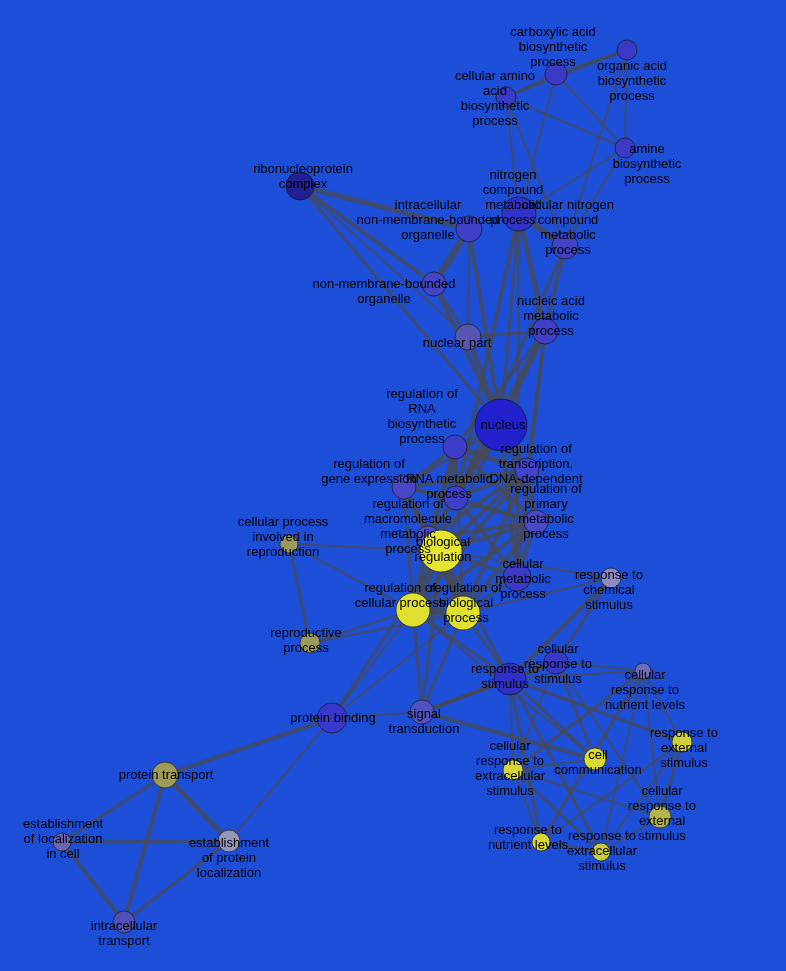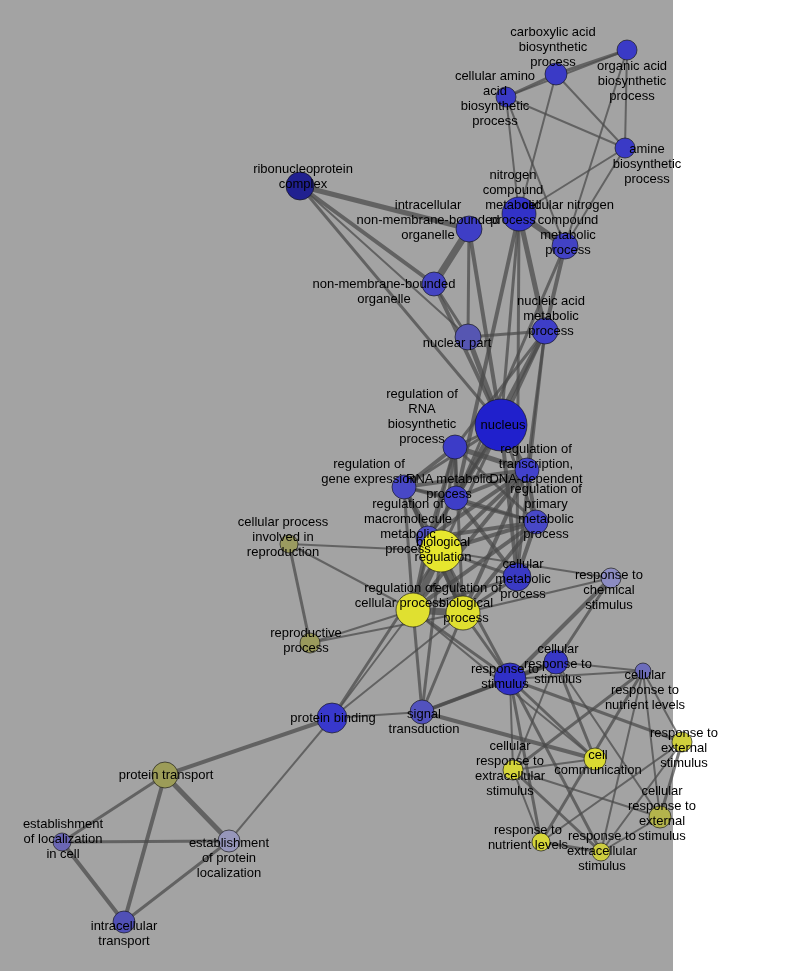--- a/index.html
+++ b/index.html
@@ -6,23 +6,23 @@
     margin: 0;
     padding: 0;
     background: #ffffff;
     width: 786px;
     height: 971px;
     overflow: hidden;
     font-family: "Liberation Sans", sans-serif;
   }
   .stage {
     position: relative;
-    width: 673px;
+    width: 786px;
     height: 971px;
-    background: #a3a3a3;
+    background: #1d4ed8;
   }
   svg text {
     font-family: "Liberation Sans", "DejaVu Sans", sans-serif;
     font-size: 13px;
     fill: #000000;
     user-select: none;
   }
   svg circle {
     stroke: rgba(20,20,20,0.65);
     stroke-width: 1;

